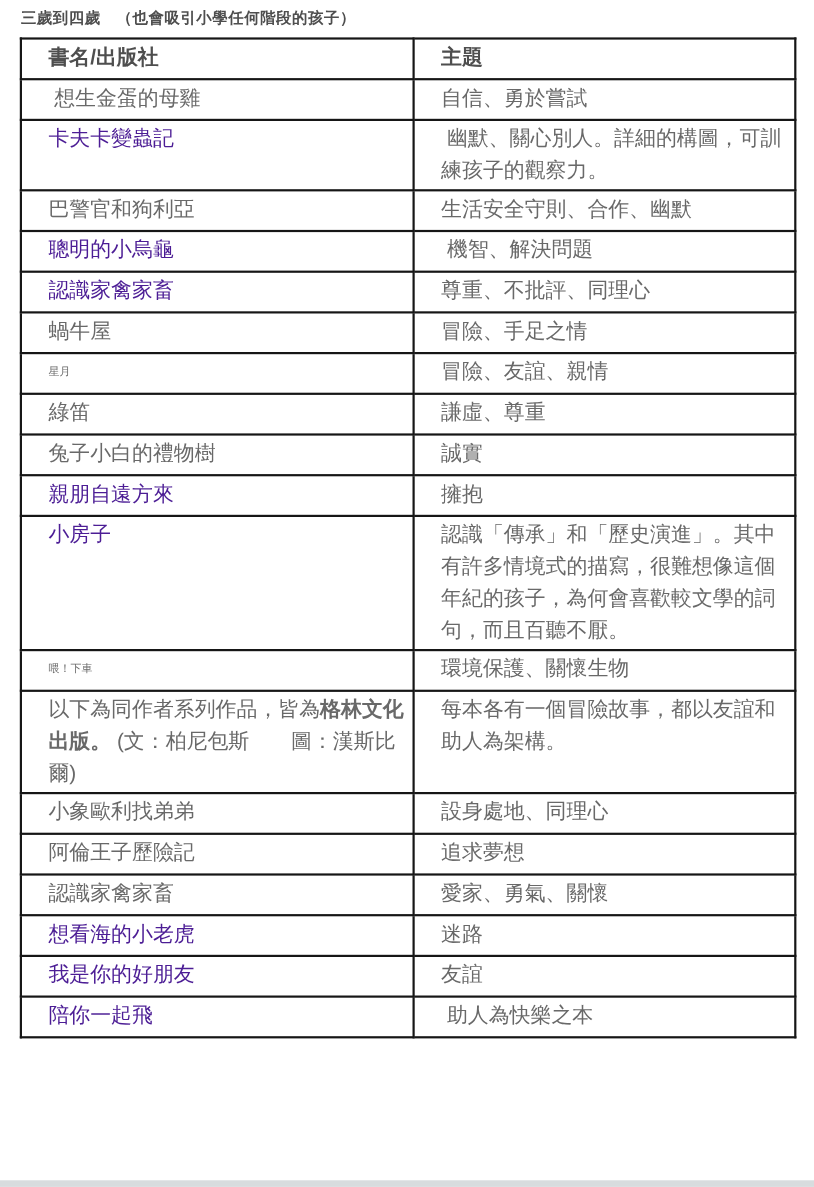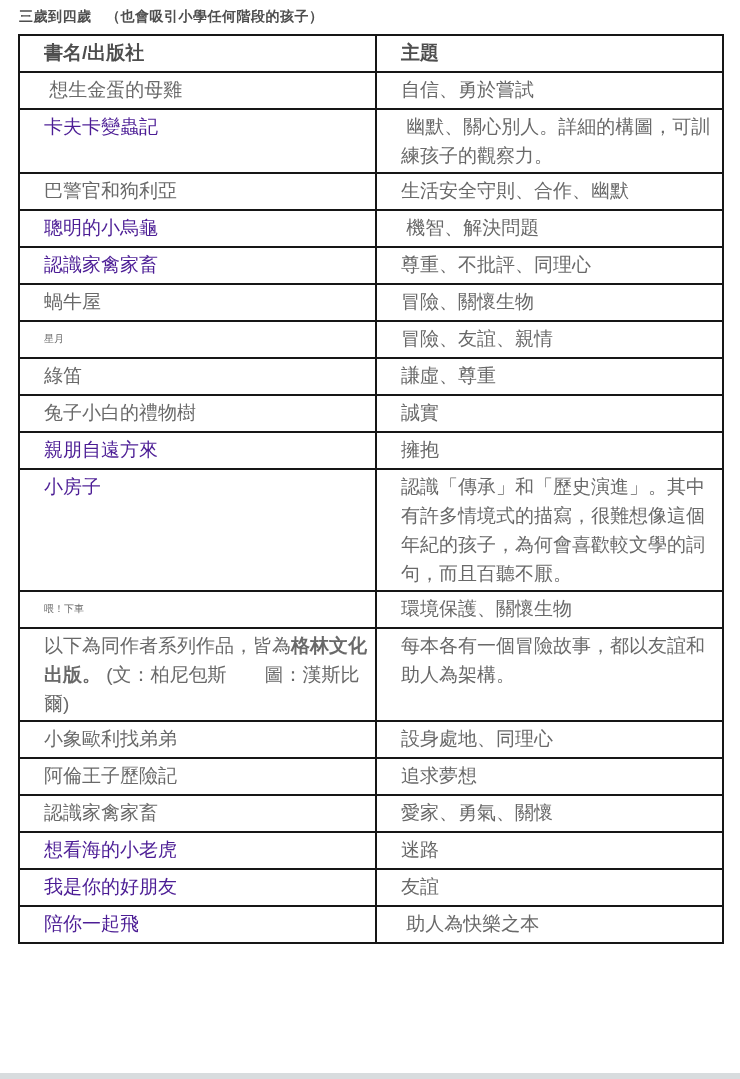--- a/index.html
+++ b/index.html
@@ -92,21 +92,21 @@
         <tr>
           <td class="red">聰明的小烏龜</td>
           <td>&nbsp;機智、解決問題</td>
         </tr>
         <tr>
           <td class="red">認識家禽家畜</td>
           <td>尊重、不批評、同理心</td>
         </tr>
         <tr>
           <td>蝸牛屋</td>
-          <td>冒險、關懷生物</td>
+          <td>冒險、手足之情</td>
         </tr>
         <tr>
           <td class="small">星月</td>
           <td>冒險、友誼、親情</td>
         </tr>
         <tr>
           <td>綠笛</td>
           <td>謙虛、尊重</td>
         </tr>
         <tr>

